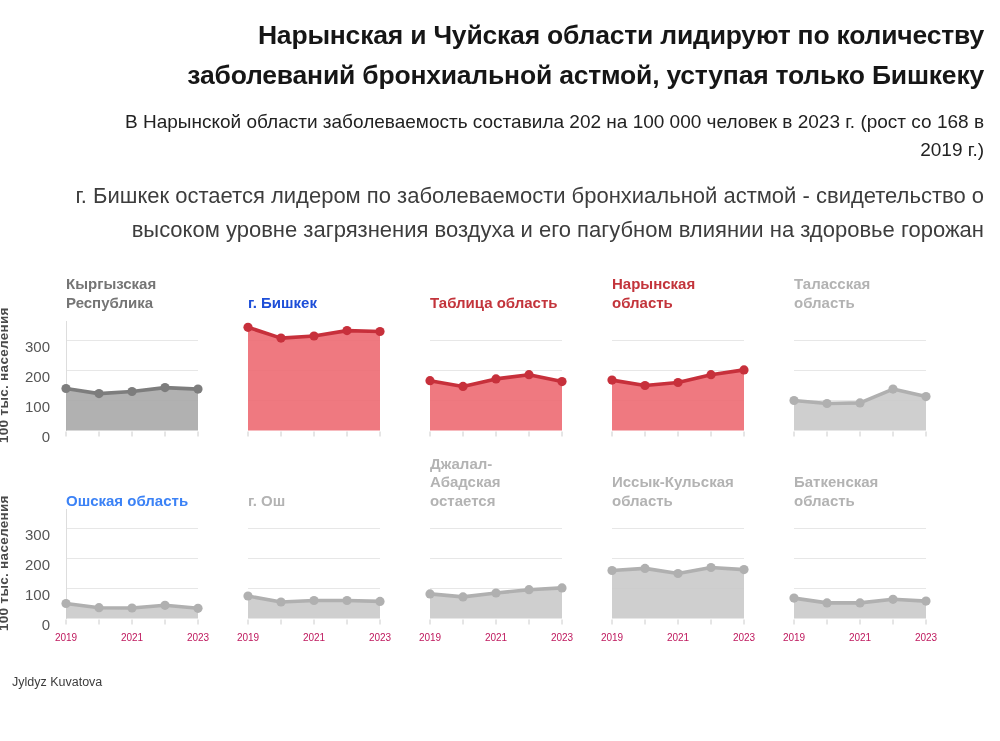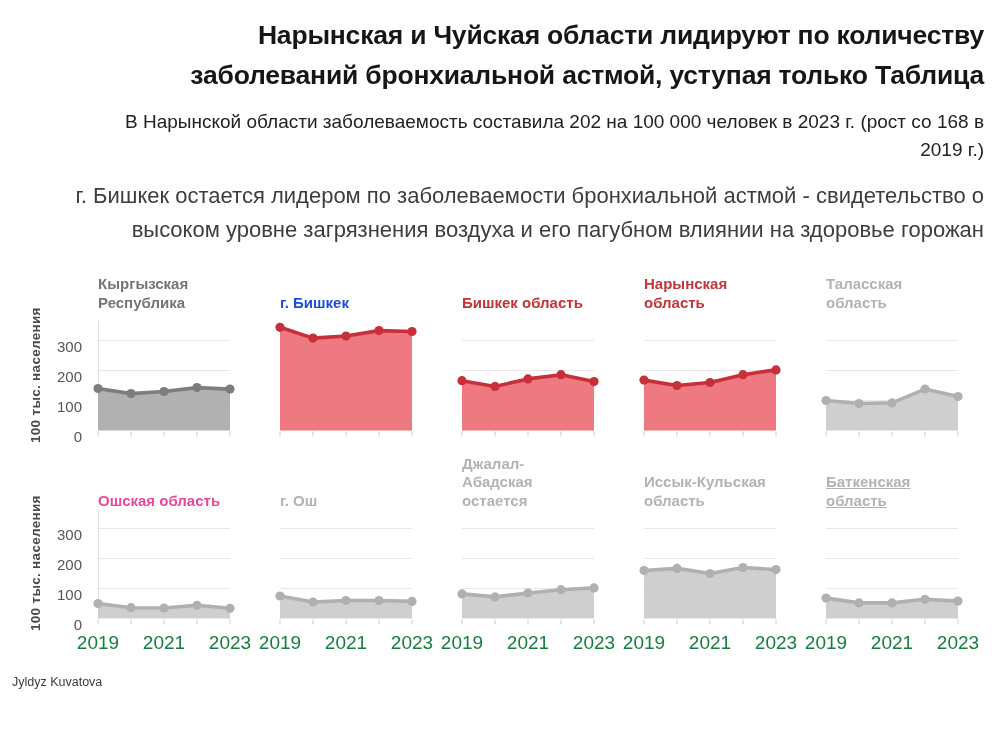--- a/index.html
+++ b/index.html
@@ -18,21 +18,21 @@
   .subtitle{
     font-size:19px;line-height:1.5;color:#222222;
     margin:12px 0 0 auto;max-width:880px;
   }
   .description{
     font-size:22px;line-height:1.55;color:#3d3d3d;
     margin:14px 0 0 auto;max-width:920px;
   }
 
   
-  .charts{position:relative;margin-top:20px;padding-left:98px;}
+  .charts{position:relative;margin-top:20px;padding-left:66px;}
   .row-titles{
     display:grid;grid-template-columns:repeat(5,132px);column-gap:50px;
     align-items:end;height:46px;margin-bottom:6px;
   }
   .panel-title{font-size:15px;font-weight:bold;line-height:1.25;}
   .row-plots-wrap{position:relative;}
   .row-charts{
     display:grid;grid-template-columns:repeat(5,132px);column-gap:50px;
     height:120px;
   }
@@ -50,44 +50,44 @@
     white-space:nowrap;
   }
   .row2{margin-top:16px;}
   .row-years{
     display:grid;grid-template-columns:repeat(5,132px);column-gap:50px;
     height:24px;margin-top:2px;
   }
   .year-cell{position:relative;}
   .year-label{
     position:absolute;transform:translateX(-50%);top:3px;
-    font-size:19px;color:#15803d;white-space:nowrap;
+    font-size:10px;color:#be185d;white-space:nowrap;
   }
 
   
   footer{margin-top:20px;padding-left:12px;font-size:12.5px;line-height:1.5;color:#3c3c3c;}
 </style>
 </head>
 <body>
 
 <div class="page">
 
   <header>
-    <h1 class="title">Нарынская и Чуйская области лидируют по количеству заболеваний бронхиальной астмой, уступая только Таблица</h1>
+    <h1 class="title">Нарынская и Чуйская области лидируют по количеству заболеваний бронхиальной астмой, уступая только Бишкеку</h1>
     <p class="subtitle">В Нарынской области заболеваемость составила 202 на 100 000 человек в 2023 г. (рост со 168 в 2019 г.)</p>
     <p class="description">г. Бишкек остается лидером по заболеваемости бронхиальной астмой - свидетельство о высоком уровне загрязнения воздуха и его пагубном влиянии на здоровье горожан</p>
   </header>
 
   <section class="charts">
 
     <div class="chart-row">
       <div class="row-titles" id="titles-0">
           <div class="panel-title" style="color: rgb(117, 117, 117);">Кыргызская Республика</div>
           <div class="panel-title" style="color: #1d4ed8;">г. Бишкек</div>
-          <div class="panel-title" style="color: rgb(195, 52, 59);">Бишкек область</div>
+          <div class="panel-title" style="color: rgb(195, 52, 59);">Таблица область</div>
           <div class="panel-title" style="color: rgb(195, 52, 59);">Нарынская область</div>
           <div class="panel-title" style="color: rgb(179, 179, 179);">Таласская область</div>
         </div>
       <div class="row-plots-wrap">
         <div class="y-axis-title">100 тыс. населения</div>
         <div class="y-gutter" id="gutter-0">
             <div class="y-tick-label" style="top: 12px;">300</div>
             <div class="y-tick-label" style="top: 42px;">200</div>
             <div class="y-tick-label" style="top: 72px;">100</div>
             <div class="y-tick-label" style="top: 102px;">0</div>
@@ -178,25 +178,25 @@
               <line x1="66.0" y1="112.5" x2="66.0" y2="117.5" stroke="#cccccc" stroke-width="1"></line>
               <line x1="99.0" y1="112.5" x2="99.0" y2="117.5" stroke="#cccccc" stroke-width="1"></line>
               <line x1="132.0" y1="112.5" x2="132.0" y2="117.5" stroke="#cccccc" stroke-width="1"></line>
             </svg>
           </div>
       </div>
     </div>
 
     <div class="chart-row row2">
       <div class="row-titles" id="titles-1">
-          <div class="panel-title" style="color: #ec4899;">Ошская область</div>
+          <div class="panel-title" style="color: #3b82f6;">Ошская область</div>
           <div class="panel-title" style="color: rgb(179, 179, 179);">г. Ош</div>
           <div class="panel-title" style="color: rgb(179, 179, 179);">Джалал-Абадская остается</div>
           <div class="panel-title" style="color: rgb(179, 179, 179);">Иссык-Кульская область</div>
-          <div class="panel-title" style="color: rgb(179, 179, 179); text-decoration: underline;">Баткенская область</div>
+          <div class="panel-title" style="color: rgb(179, 179, 179);">Баткенская область</div>
         </div>
       <div class="row-plots-wrap">
         <div class="y-axis-title">100 тыс. населения</div>
         <div class="y-gutter" id="gutter-1">
             <div class="y-tick-label" style="top: 12px;">300</div>
             <div class="y-tick-label" style="top: 42px;">200</div>
             <div class="y-tick-label" style="top: 72px;">100</div>
             <div class="y-tick-label" style="top: 102px;">0</div>
           </div>
         <div class="row-charts" id="charts-1">

